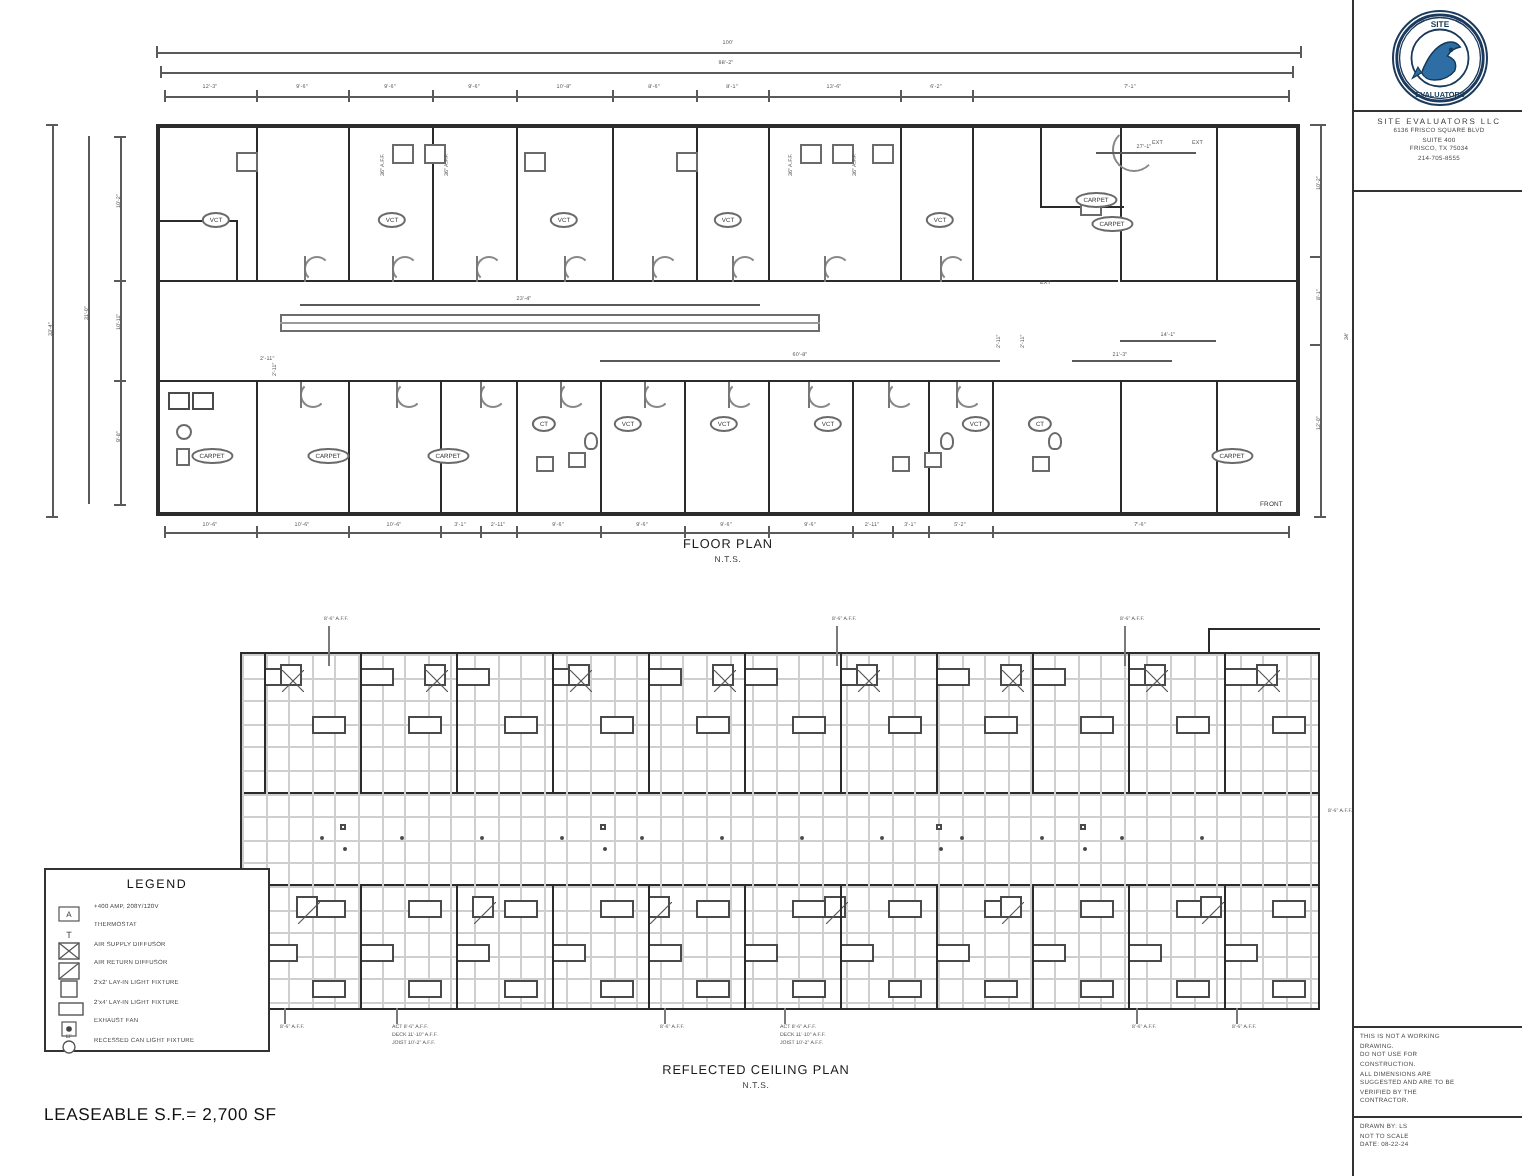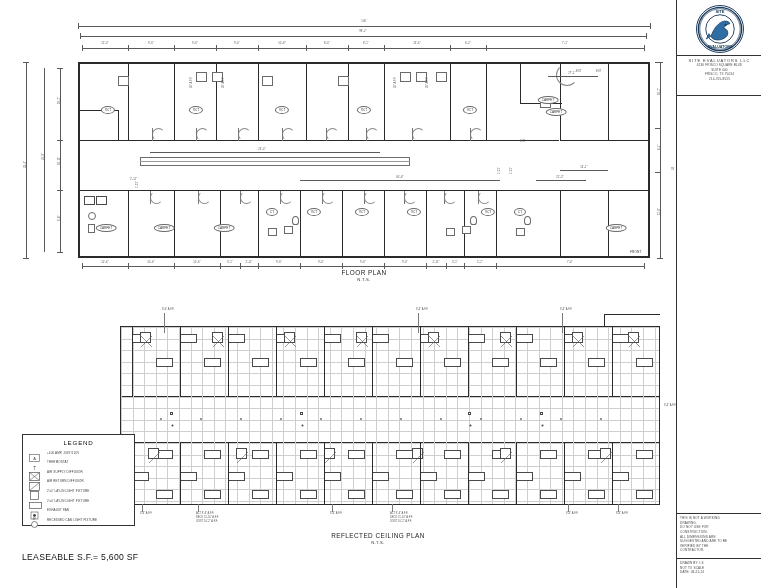--- a/index.html
+++ b/index.html
@@ -673,21 +673,21 @@
           <div class="lglbl">EXHAUST FAN</div>
         </div>
         <div class="lgrow" style="top:80.2px;">
           <div class="lgsym"><svg width="11" height="9">
               <circle cx="5.5" cy="4.5" r="3" fill="#fff" stroke="#555" stroke-width=".7"></circle>
             </svg></div>
           <div class="lglbl">RECESSED CAN LIGHT FIXTURE</div>
         </div>
       </div>
   </div>
-  <div id="leaseable">LEASEABLE S.F.= 5,600 SF</div>
+  <div id="leaseable">LEASEABLE S.F.= 2,700 SF</div>
 
   <div id="tb">
 
     <div class="tbbox" style="top:0;height:56px;">
       <div class="logo">
         <svg viewBox="0 0 100 100" width="46" height="46" aria-hidden="true">
           <circle cx="50" cy="50" r="47" fill="#ffffff" stroke="#1b3a5c" stroke-width="3"></circle>
           <path d="M50 6 a44 44 0 0 1 0 88 a44 44 0 0 1 0 -88" fill="none" stroke="#1b3a5c" stroke-width="1.5"></path>
           <circle cx="50" cy="50" r="31" fill="none" stroke="#1b3a5c" stroke-width="2"></circle>
           <path d="M30 66 Q40 40 55 34 Q66 30 72 38 Q62 40 58 48 Q70 52 66 64 Q58 74 44 74 Q34 74 30 66 Z" fill="#2f6ea5" stroke="#143a57" stroke-width="1.6"></path>

